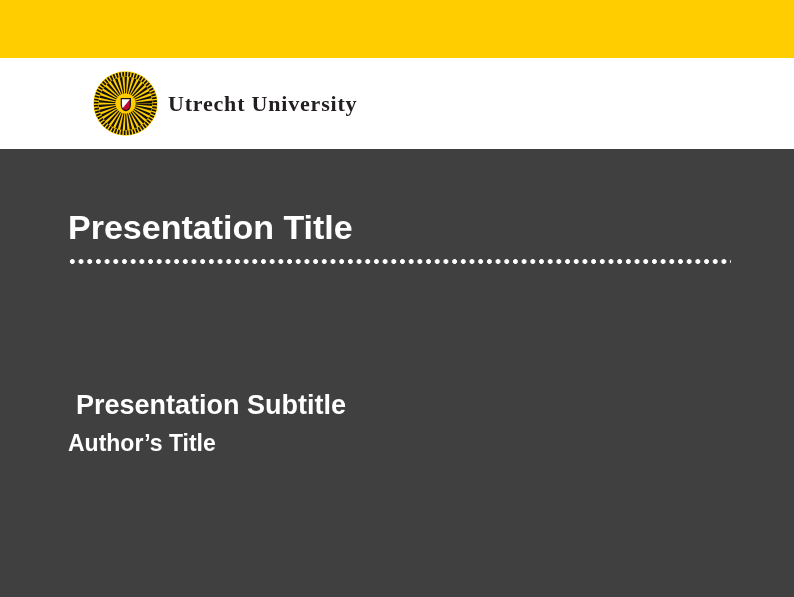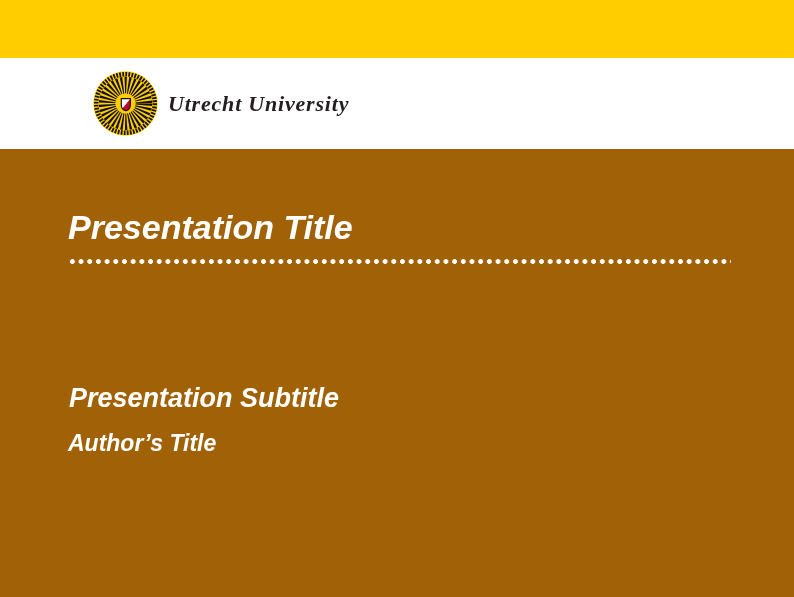--- a/index.html
+++ b/index.html
@@ -3,21 +3,20 @@
 <meta charset="utf-8">
 <style>
   html, body { margin: 0; padding: 0; background: #e9e9e9; }
   .slide {
     position: relative;
     width: 794px;
     height: 597px;
     background: #FFCD00;
     overflow: hidden;
     font-family: "Liberation Sans", sans-serif;
-    font-style: italic;
   }
   .band-top {
     position: absolute;
     left: 0; top: 0;
     width: 794px; height: 58px;
     background: #FFCD00;
   }
   .band-header {
     position: absolute;
     left: 0; top: 58px;
@@ -37,21 +36,21 @@
     font-size: 22px;
     letter-spacing: 0.8px;
     color: #231F20;
     line-height: 1;
     white-space: nowrap;
   }
   .band-main {
     position: absolute;
     left: 0; top: 149px;
     width: 794px; height: 448px;
-    background: #a16207;
+    background: #404040;
   }
   .title {
     position: absolute;
     left: 68px; top: 61px;
     margin: 0;
     font-size: 34px;
     font-weight: bold;
     color: #FFFFFF;
     line-height: 1;
     white-space: nowrap;
@@ -61,21 +60,21 @@
     left: 68px; top: 108px;
     width: 663px; height: 9px;
     background-image: radial-gradient(circle, #FFFFFF 2.1px, rgba(255,255,255,0) 2.7px);
     background-size: 8.7px 9px;
     background-position: 0 center;
     background-repeat: repeat-x;
   }
   .subtitle {
     position: absolute;
     left: 68px; top: 235px;
-    margin: 1px;
+    margin: 8px;
     font-size: 27px;
     font-weight: bold;
     color: #FFFFFF;
     line-height: 1;
     white-space: nowrap;
   }
   .author {
     position: absolute;
     left: 68px; top: 283px;
     font-size: 23px;

